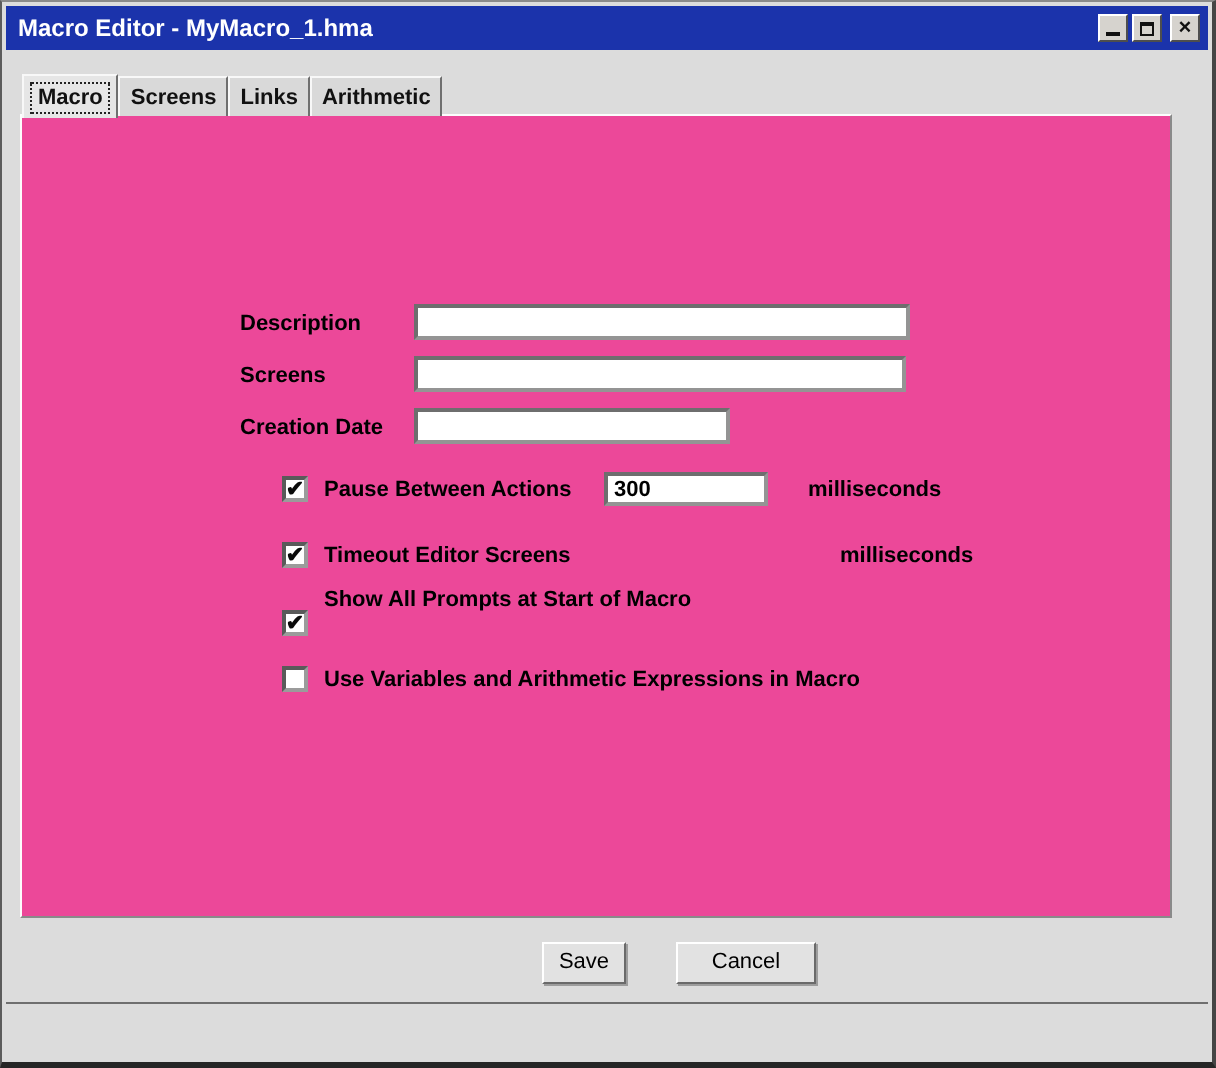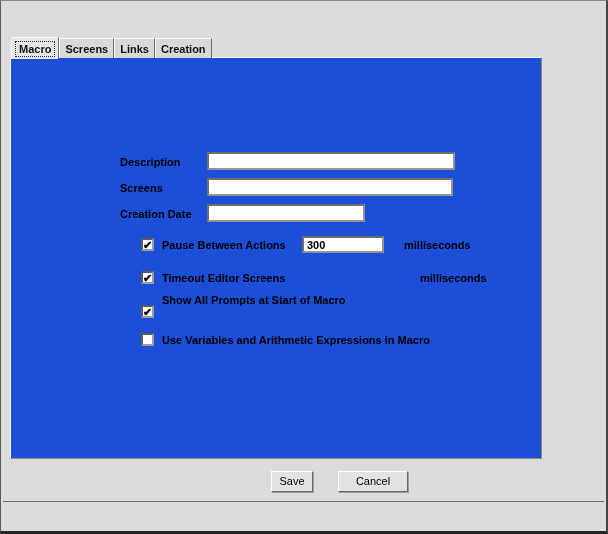--- a/index.html
+++ b/index.html
@@ -46,22 +46,22 @@
     display:flex; align-items:center; cursor:default; white-space:nowrap;
   }
   .tab.active {
     height:22px; background:#e6e6e6; position:relative; top:1px; z-index:4;
     padding:0 3px;
   }
   .tab.active .focus-ring { border:1px dotted #222; padding:1px 3px; }
 
   
   .panel {
-    position:absolute; left:9px; top:56px; width:532px; height:402px;
-    background:#1d4ed8;
+    position:absolute; left:9px; top:56px; width:576px; height:402px;
+    background:#ec4899;
     border-top:1px solid #fdfdfd; border-left:1px solid #fdfdfd;
     border-right:1px solid #8a8a8a; border-bottom:1px solid #8a8a8a;
     z-index:2;
   }
   .flabel { position:absolute; font-size:11px; font-weight:bold; color:#000; white-space:nowrap; }
   .tbox {
     position:absolute; background:#fff;
     border:2px solid; border-color:#6e6e6e #949494 #949494 #6e6e6e;
     font-family:"Liberation Sans", sans-serif; font-size:11px; font-weight:bold; color:#000;
     padding:0 3px; outline:none;
@@ -91,33 +91,47 @@
     position:absolute; left:2px; right:2px; top:501px; height:30px;
     background:#e9e9e9; display:flex; align-items:center;
   }
   .statusbar .status-text { font-size:11px; font-weight:bold; color:#000; padding-left:6px; }
 </style>
 </head>
 <body>
 
 <div class="window">
 
+  <div class="titlebar">
+    <span class="title-text">Macro Editor - MyMacro_1.hma</span>
+    <div class="win-controls">
+      <div class="win-btn">
+        <span class="glyph-min"></span>
+      </div>
+      <div class="win-btn">
+        <span class="glyph-max"></span>
+      </div>
+      <div class="win-btn close">
+        <span class="glyph-close">×</span>
+      </div>
+    </div>
+  </div>
 
   <div class="tabs">
     <div class="tab active">
       <span class="focus-ring">Macro</span>
     </div>
     <div class="tab">
       <span>Screens</span>
     </div>
     <div class="tab">
       <span>Links</span>
     </div>
     <div class="tab">
-      <span>Creation</span>
+      <span>Arithmetic</span>
     </div>
   </div>
 
   <div class="panel">
 
     <span class="flabel" style="left:109px; top:98px;">Description</span>
     <input class="tbox" style="left: 196px; top: 94px; width: 248px; height: 18px;" type="text" value="">
 
     <span class="flabel" style="left:109px; top:124px;">Screens</span>
     <input class="tbox" style="left: 196px; top: 120px; width: 246px; height: 18px;" type="text" value="">

